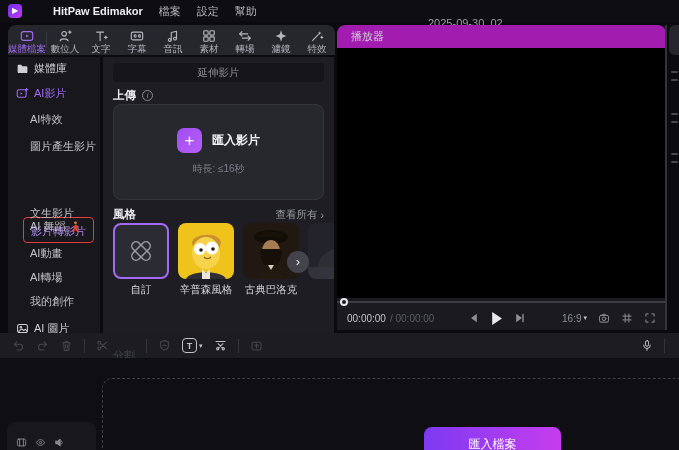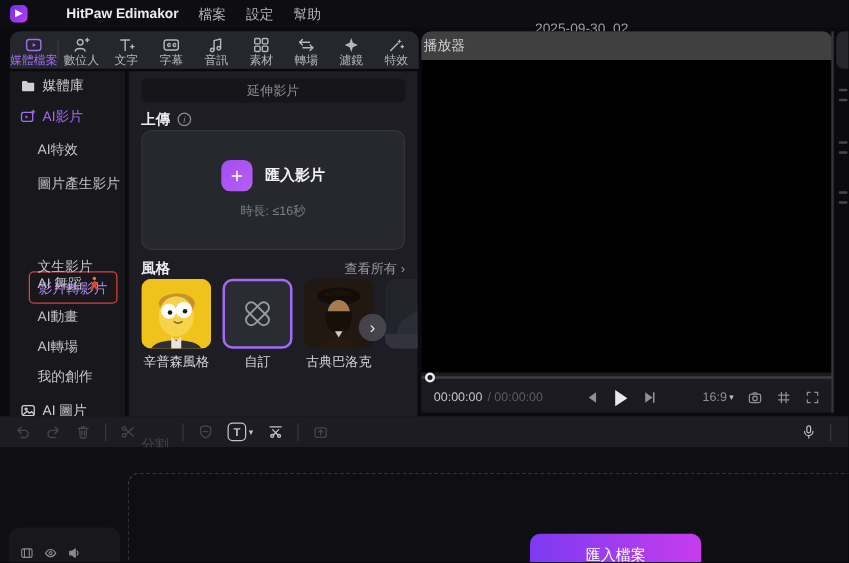--- a/index.html
+++ b/index.html
@@ -56,21 +56,21 @@
   .credits-row { position:absolute; left:0; top:247px; width:231px; height:26px; display:flex; align-items:center; }
   .credit-pill { margin-left:9px; height:21px; background:#2b2b32; border-radius:11px; display:flex; align-items:center; gap:4px; padding:0 9px; }
   .coin { width:12px; height:12px; border-radius:50%; background:radial-gradient(circle at 35% 35%,#f6c15a,#d9892b); color:#5a3a10; font-size:6px; font-weight:bold; display:flex; align-items:center; justify-content:center; }
   .credit-used { font-size:11px; color:#e8a33d; }
   .credit-rest { font-size:11px; color:#e6e6ea; }
   .refresh { margin-left:7px; color:#9a9aa2; cursor:pointer; }
   .generate-btn { margin-left:auto; margin-right:11px; width:57px; height:21px; border-radius:4px; background:linear-gradient(90deg,#8440f0,#ab4cf6); color:#fff; font-size:11px; display:flex; align-items:center; justify-content:center; cursor:pointer; }
 
   
   #player { position:absolute; left:337px; top:25px; width:329px; height:305px; background:#1a1a20; border-radius:8px 8px 0 0; overflow:hidden; }
-  .player-header { height:23px; background:#404040; border-radius:8px 8px 0 0; display:flex; align-items:center; padding-left:2px; font-size:11px; color:#cfcfd4; }
+  .player-header { height:23px; background:#a21caf; border-radius:8px 8px 0 0; display:flex; align-items:center; padding-left:14px; font-size:11px; color:#cfcfd4; }
   .video-area { position:absolute; left:0; top:23px; width:329px; height:250px; background:#000; }
   .seek-row { position:absolute; left:0; top:273px; width:329px; height:8px; }
   .seek-line { position:absolute; left:0; top:3px; width:329px; height:2px; background:#3c3c44; }
   .seek-handle { position:absolute; left:3px; top:0; width:8px; height:8px; border:2px solid #e9e9ee; border-radius:50%; background:#1a1a20; cursor:pointer; }
   .controls-row { position:absolute; left:0; top:281px; width:329px; height:24px; display:flex; align-items:center; padding:0 10px; }
   .time-cur { font-size:10px; color:#c4c4cb; }
   .time-rest { font-size:10px; color:#5c5c64; margin-left:4px; }
   .play-group { position:absolute; left:132px; top:0; height:24px; display:flex; align-items:center; gap:13px; }
   .right-ctrl { margin-left:auto; display:flex; align-items:center; gap:11px; color:#8f8f98; }
   .ratio { font-size:10px; display:flex; align-items:center; gap:2px; cursor:pointer; }
@@ -289,47 +289,47 @@
 
     <div class="style-row">
       <span class="style-title">風格</span>
       <span class="view-all">
         <span>查看所有</span>
         <span>›</span>
       </span>
     </div>
 
     <div class="cards">
+      <div class="card">
+        <div class="thumb custom">
+          <span>
+              <svg width="30" height="30" viewBox="0 0 32 32" fill="none" stroke="#9a9aa2" stroke-width="1.6">
+                <rect x="11.5" y="4" width="9" height="24" rx="4.5" transform="rotate(45 16 16)"></rect>
+                <rect x="11.5" y="4" width="9" height="24" rx="4.5" transform="rotate(-45 16 16)"></rect>
+              </svg>
+            </span>
+        </div>
+        <div class="card-label">自訂</div>
+      </div>
       <div class="card">
         <div class="thumb">
           <svg width="56" height="56" viewBox="0 0 56 56">
             <rect width="56" height="56" fill="#f0c31c"></rect>
             <path d="M14 20c0-10 28-12 29 0l-2 6H16z" fill="#c9902e"></path>
             <ellipse cx="28" cy="30" rx="14" ry="16" fill="#f6d34a"></ellipse>
             <circle cx="22" cy="26" r="6" fill="#fff"></circle>
               <circle cx="34" cy="25" r="6.5" fill="#fff"></circle>
             <circle cx="23" cy="27" r="1.8" fill="#20180a"></circle>
               <circle cx="35" cy="26" r="1.8" fill="#20180a"></circle>
             <path d="M26 34c2 2 5 2 7 0" stroke="#8a6420" stroke-width="1.4" fill="none"></path>
             <path d="M8 56c3-9 37-9 40 0z" fill="#2e2e34"></path>
             <path d="M24 46l4 4 4-4v10h-8z" fill="#e8e4da"></path>
           </svg>
         </div>
         <div class="card-label">辛普森風格</div>
-      </div>
-      <div class="card">
-        <div class="thumb custom">
-          <span>
-              <svg width="30" height="30" viewBox="0 0 32 32" fill="none" stroke="#9a9aa2" stroke-width="1.6">
-                <rect x="11.5" y="4" width="9" height="24" rx="4.5" transform="rotate(45 16 16)"></rect>
-                <rect x="11.5" y="4" width="9" height="24" rx="4.5" transform="rotate(-45 16 16)"></rect>
-              </svg>
-            </span>
-        </div>
-        <div class="card-label">自訂</div>
       </div>
       <div class="card">
         <div class="thumb">
           <svg width="56" height="56" viewBox="0 0 56 56">
             <rect width="56" height="56" fill="#211811"></rect>
             <ellipse cx="28" cy="14" rx="17" ry="7" fill="#120d08"></ellipse>
             <path d="M16 14c1-7 23-7 24 0z" fill="#191209"></path>
             <ellipse cx="28" cy="28" rx="9" ry="11" fill="#a87c52"></ellipse>
             <path d="M18 26c-2 8 2 14 4 16h12c2-2 6-8 4-16z" fill="#171009"></path>
             <path d="M14 56c2-12 26-12 28 0z" fill="#241a10"></path>

